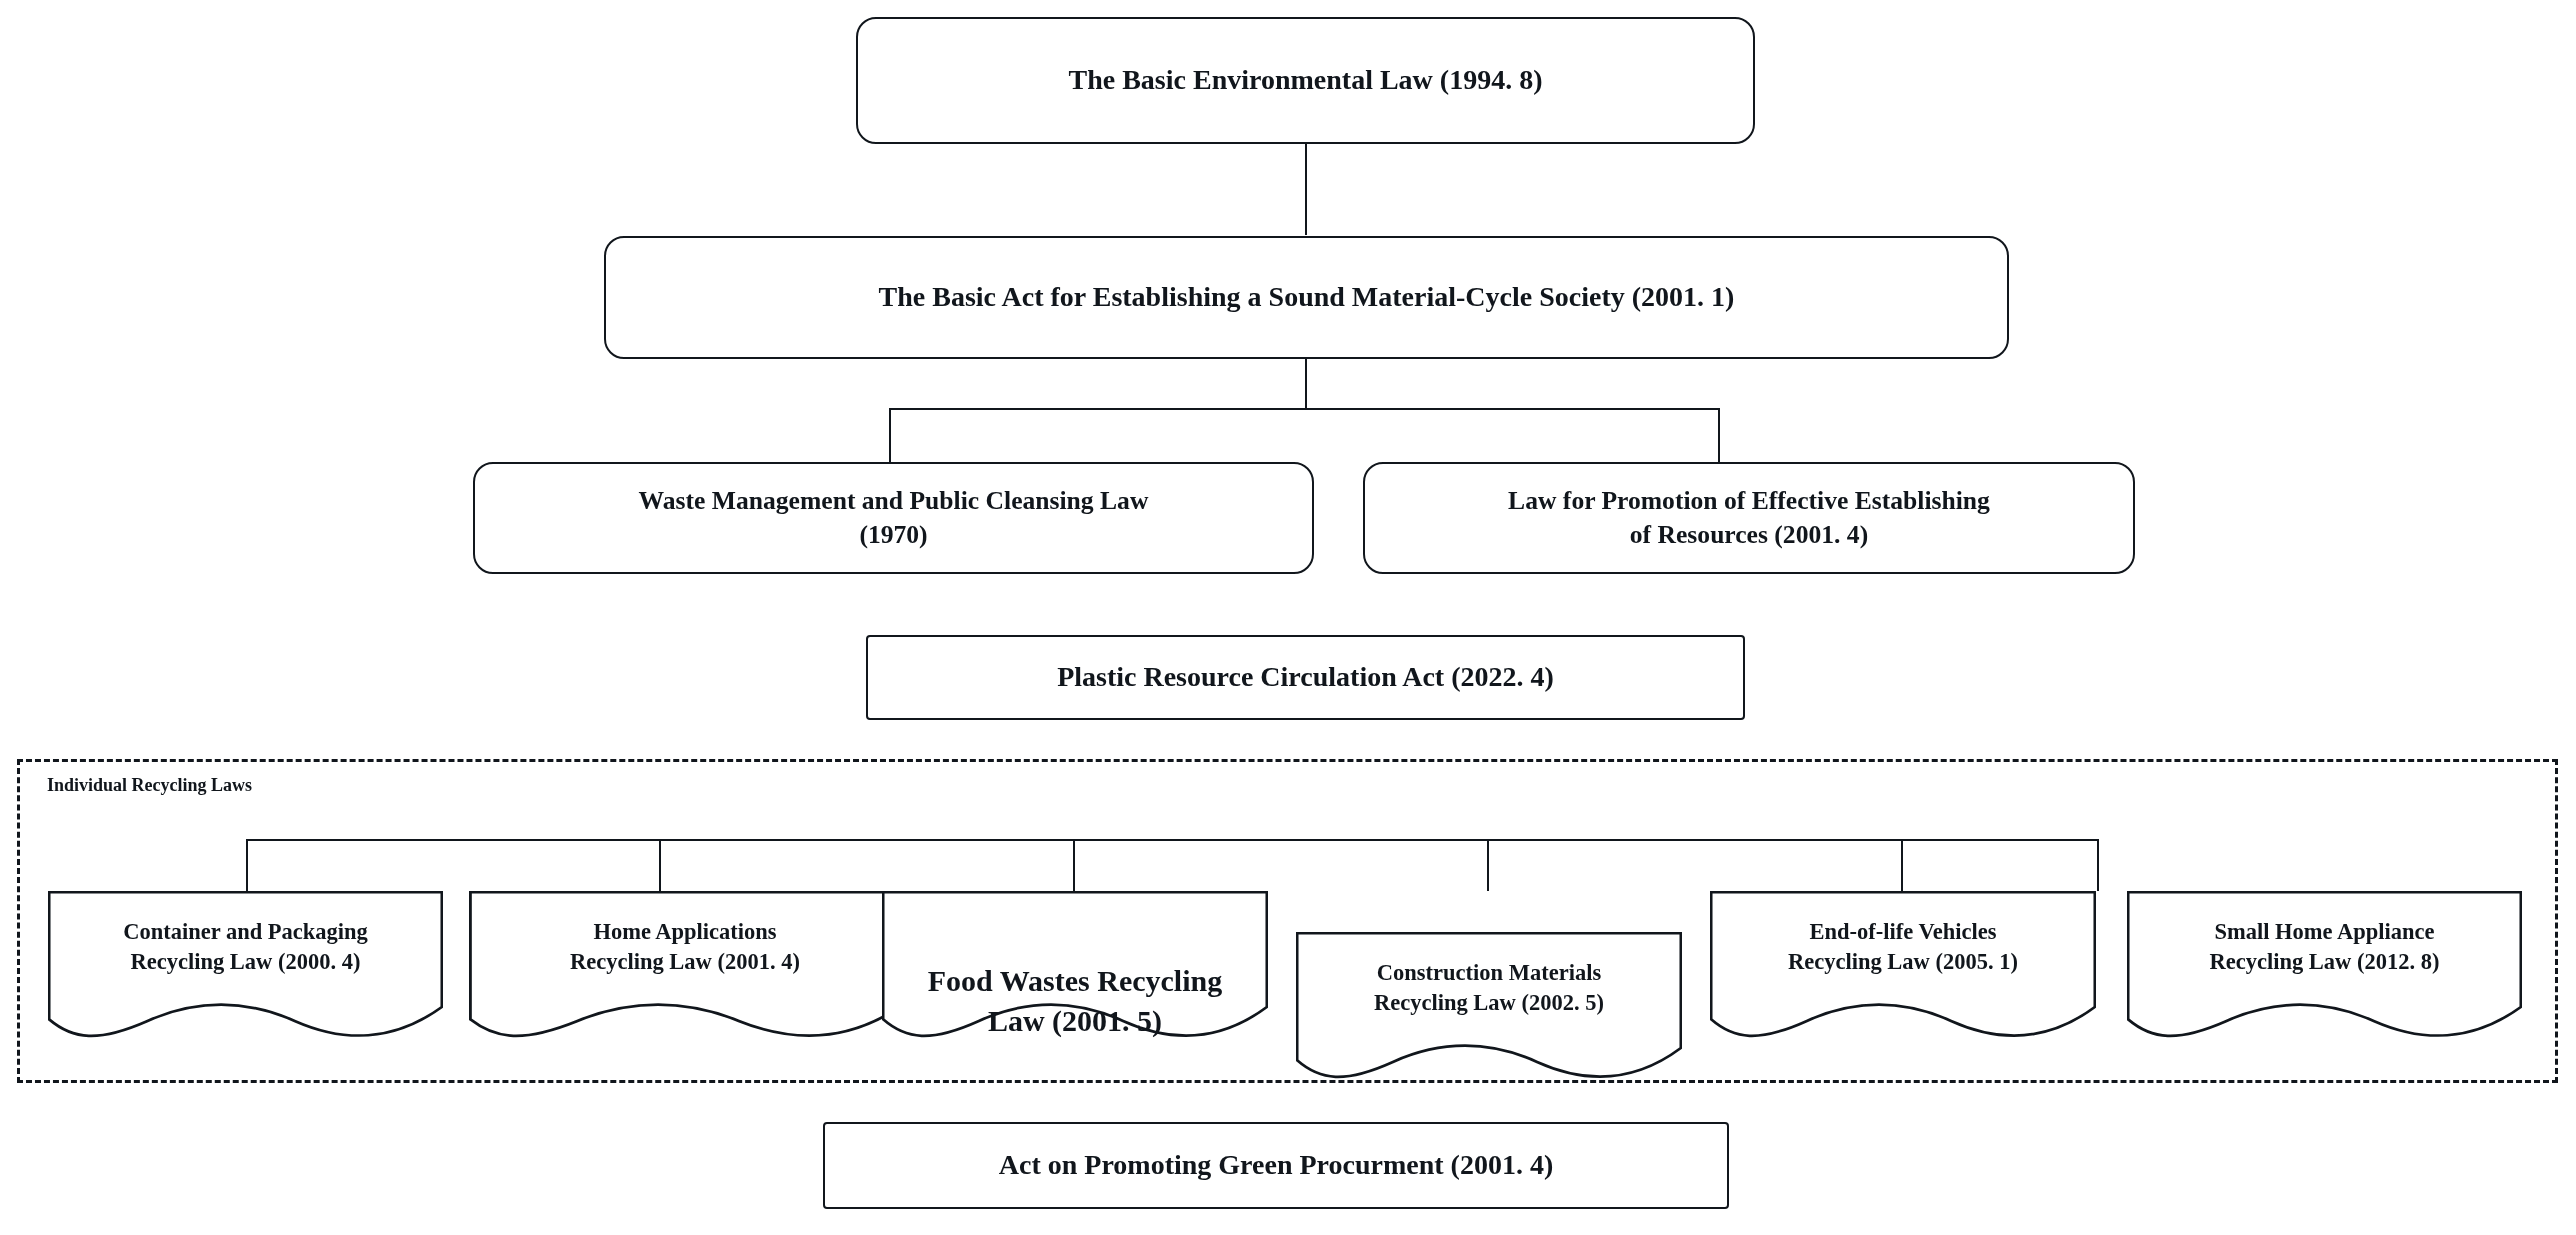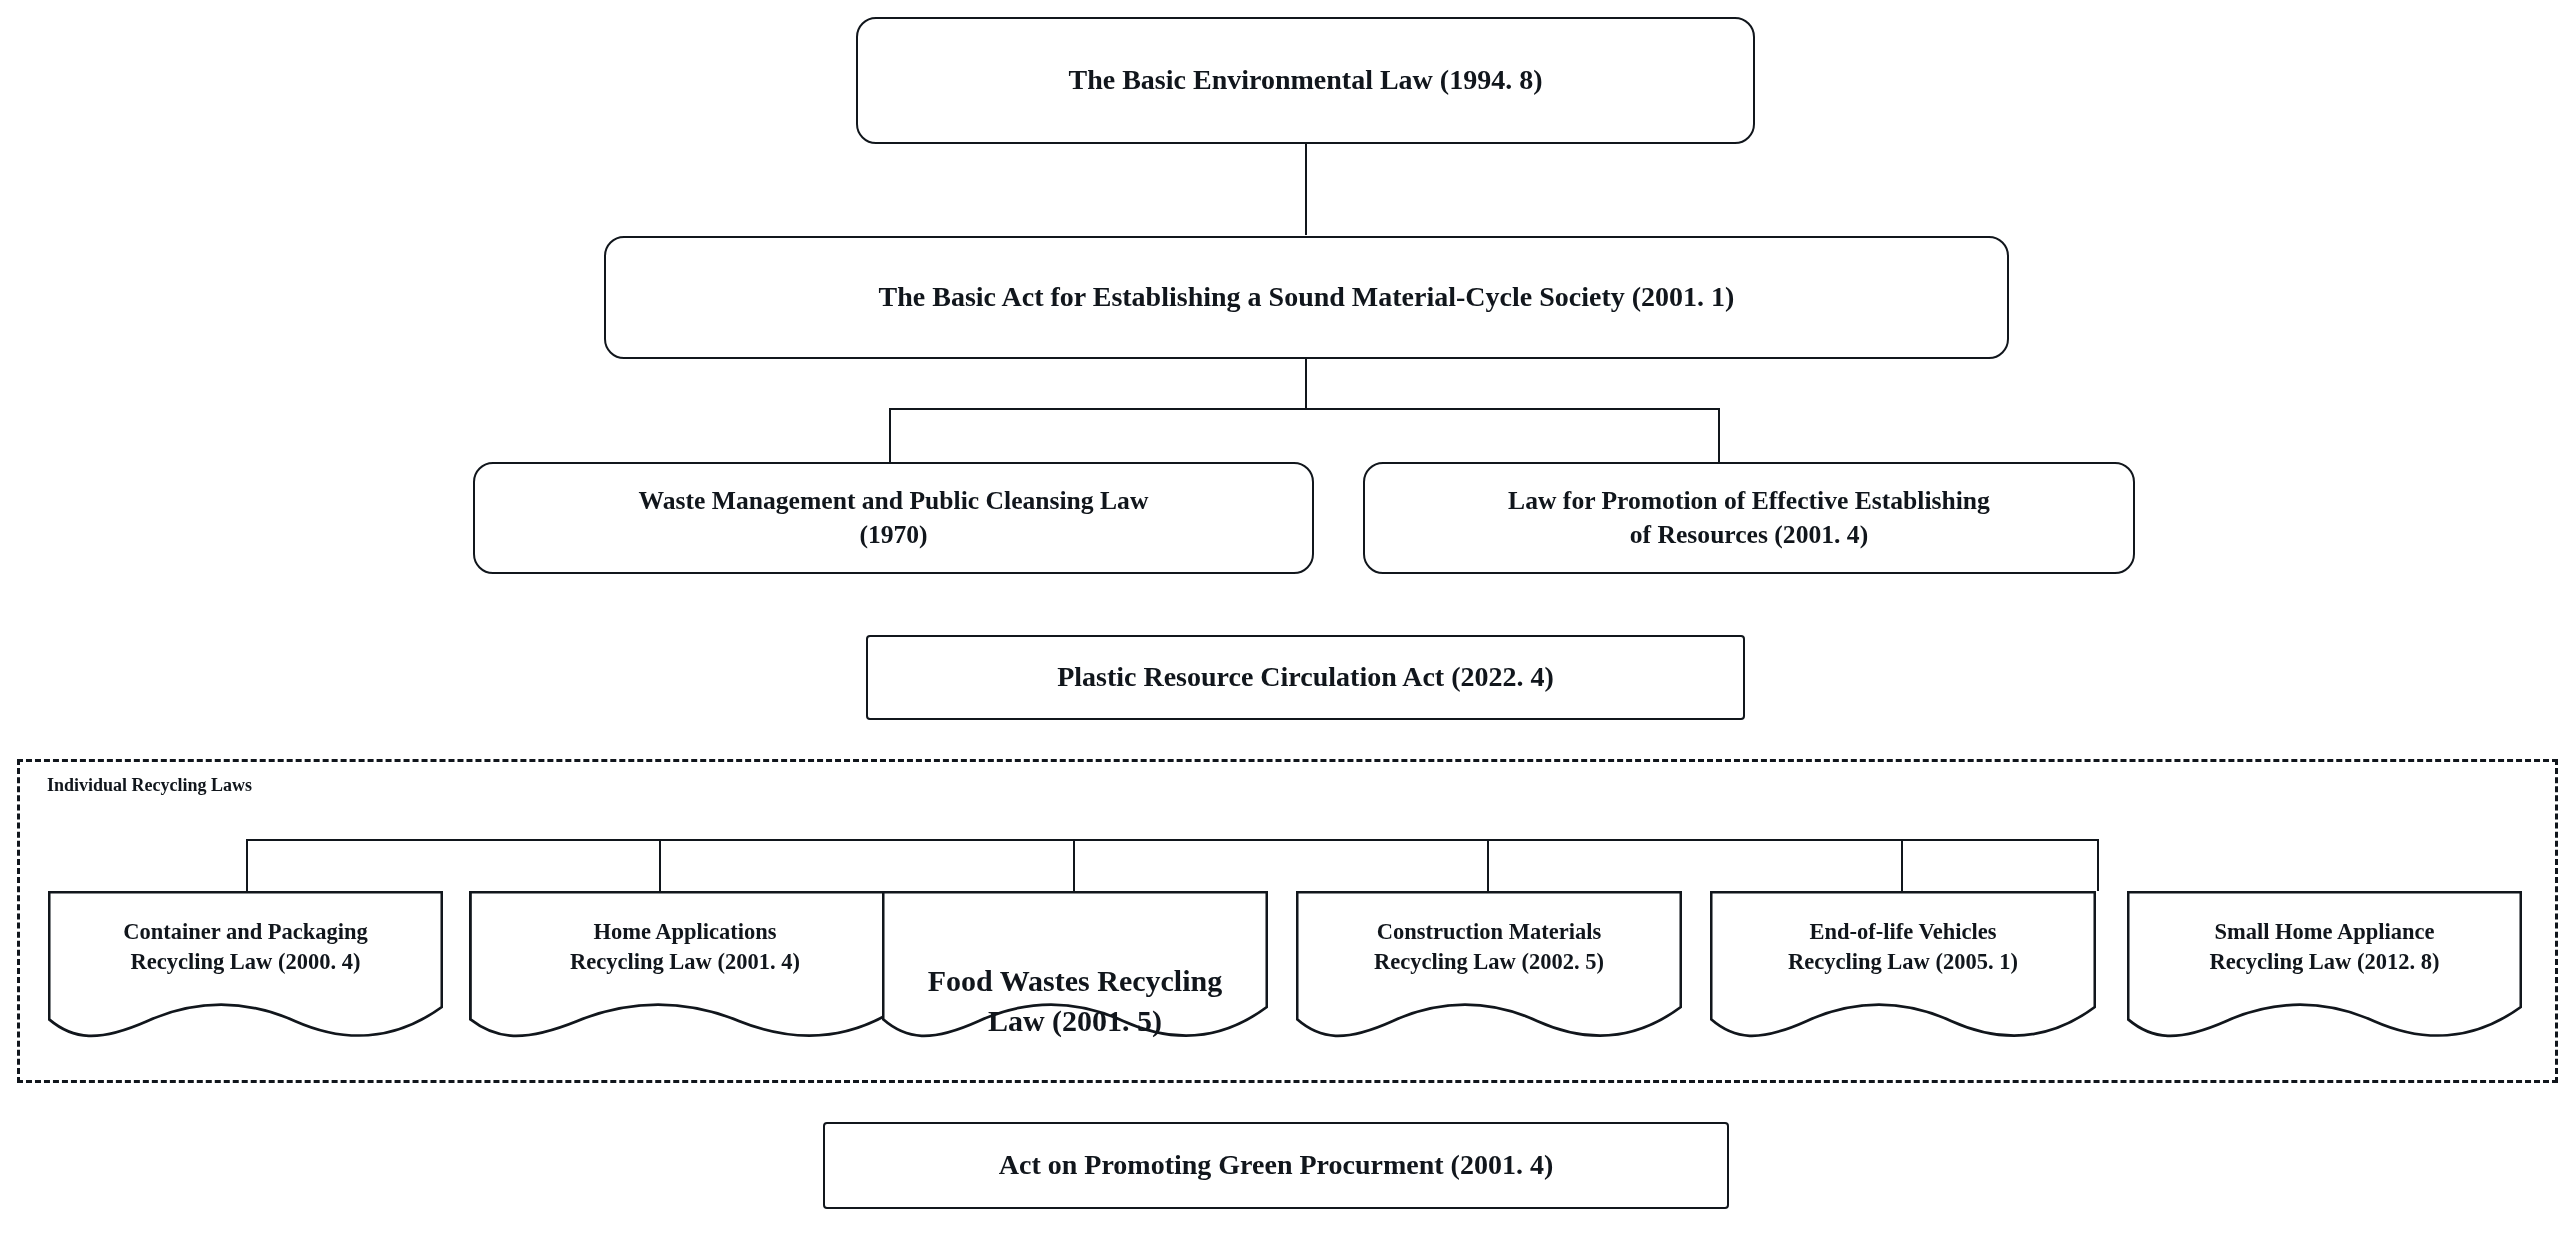--- a/index.html
+++ b/index.html
@@ -159,21 +159,21 @@
   <div class="doc-node" style="left:882px; top:891px; width:386px; height:150px;">
     <svg viewBox="0 0 498 194" preserveAspectRatio="none">
       <path d="M1.5,1.5 H496.5 V150 C 435,196 373,196 311,168 C 249,140 187,140 125,168 C 63,196 31,192 1.5,166 Z" fill="#ffffff" stroke="#11161c" stroke-width="3.5"></path>
     </svg>
     <div class="doc-text" style="top:26px; font-size:30px;margin-top:44px;">
       <span>Food Wastes Recycling</span><br>
       <span>Law (2001. 5)</span>
     </div>
   </div>
 
-  <div class="doc-node" style="left:1296px; top:891px; width:386px; height:150px;text-decoration:underline;">
+  <div class="doc-node" style="left:1296px; top:932px; width:386px; height:150px;text-decoration:underline;">
     <svg viewBox="0 0 498 194" preserveAspectRatio="none">
       <path d="M1.5,1.5 H496.5 V150 C 435,196 373,196 311,168 C 249,140 187,140 125,168 C 63,196 31,192 1.5,166 Z" fill="#ffffff" stroke="#11161c" stroke-width="3.5"></path>
     </svg>
     <div class="doc-text" style="top:26px; font-size:22.5px;">
       <span>Construction Materials</span><br>
       <span>Recycling Law (2002. 5)</span>
     </div>
   </div>
 
   <div class="doc-node" style="left:1710px; top:891px; width:386px; height:150px;">

